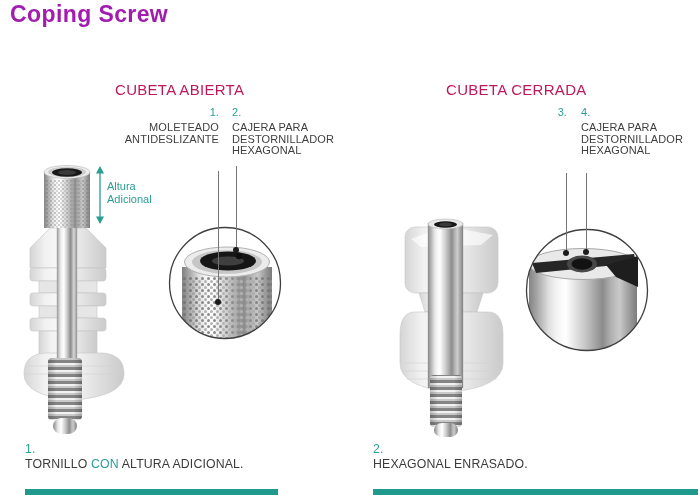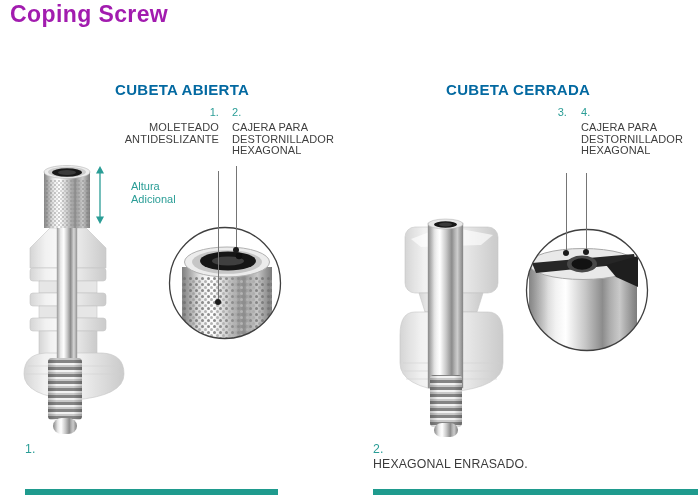--- a/index.html
+++ b/index.html
@@ -5,35 +5,35 @@
   html,body{margin:0;padding:0;background:#ffffff;}
   .canvas{
     position:relative;width:700px;height:500px;background:#ffffff;overflow:hidden;
     font-family:"Liberation Sans", sans-serif;
   }
   .page-title{
     position:absolute;left:10px;top:1px;margin:0;
     font-size:23px;font-weight:bold;color:#a21caf;letter-spacing:0.4px;
   }
   .section-heading{
-    position:absolute;top:81px;font-size:15px;font-weight:bold;color:#0369a1;letter-spacing:0.3px;
+    position:absolute;top:81px;font-size:15px;font-weight:normal;color:#be185d;letter-spacing:0.3px;
   }
   .heading-open{left:115px;}
   .heading-closed{left:446px;}
   .callout{
     position:absolute;top:107px;font-size:11px;line-height:11.6px;color:#3f3f3f;letter-spacing:0.1px;
   }
   .callout .num{color:#2a9d96;margin-bottom:3.5px;}
   .co-right{text-align:right;}
   .co1{right:481px;}
   .co2{left:232px;}
   .co3{right:133px;}
   .co4{left:581px;}
   .height-note{
-    position:absolute;left:107px;top:180px;font-size:11px;line-height:12.5px;color:#2a9d96;margin-left:24px;
+    position:absolute;left:107px;top:180px;font-size:11px;line-height:12.5px;color:#2a9d96;
   }
   .leader{position:absolute;width:1px;background:#757575;}
   .l1{left:218px;top:171px;height:130px;}
   .l2{left:236px;top:166px;height:84px;}
   .l3{left:566px;top:173px;height:80px;}
   .l4{left:586px;top:173px;height:79px;}
   .leader-dot{position:absolute;width:6px;height:6px;border-radius:50%;background:#1b1b1b;}
   .d1{left:215px;top:299px;}
   .d2{left:233px;top:247px;}
   .d3{left:563px;top:250px;}
@@ -222,20 +222,21 @@
   <div class="leader l2"></div>
   <div class="leader l3"></div>
   <div class="leader l4"></div>
   <div class="leader-dot d1"></div>
   <div class="leader-dot d2"></div>
   <div class="leader-dot d3"></div>
   <div class="leader-dot d4"></div>
 
   <div class="caption cap-open">
     <div class="num">1.</div>
+    <div><span>TORNILLO </span><span class="accent">CON</span><span> ALTURA ADICIONAL.</span></div>
   </div>
   <div class="teal-bar bar-open"></div>
 
   <div class="caption cap-closed">
     <div class="num">2.</div>
     <div>HEXAGONAL ENRASADO.</div>
   </div>
   <div class="teal-bar bar-closed"></div>
 
 </div>

